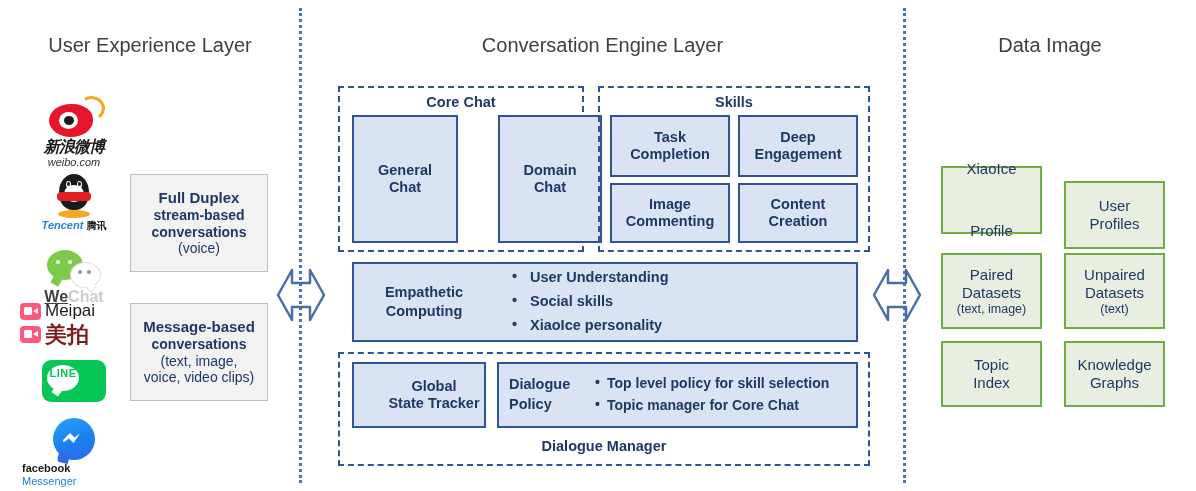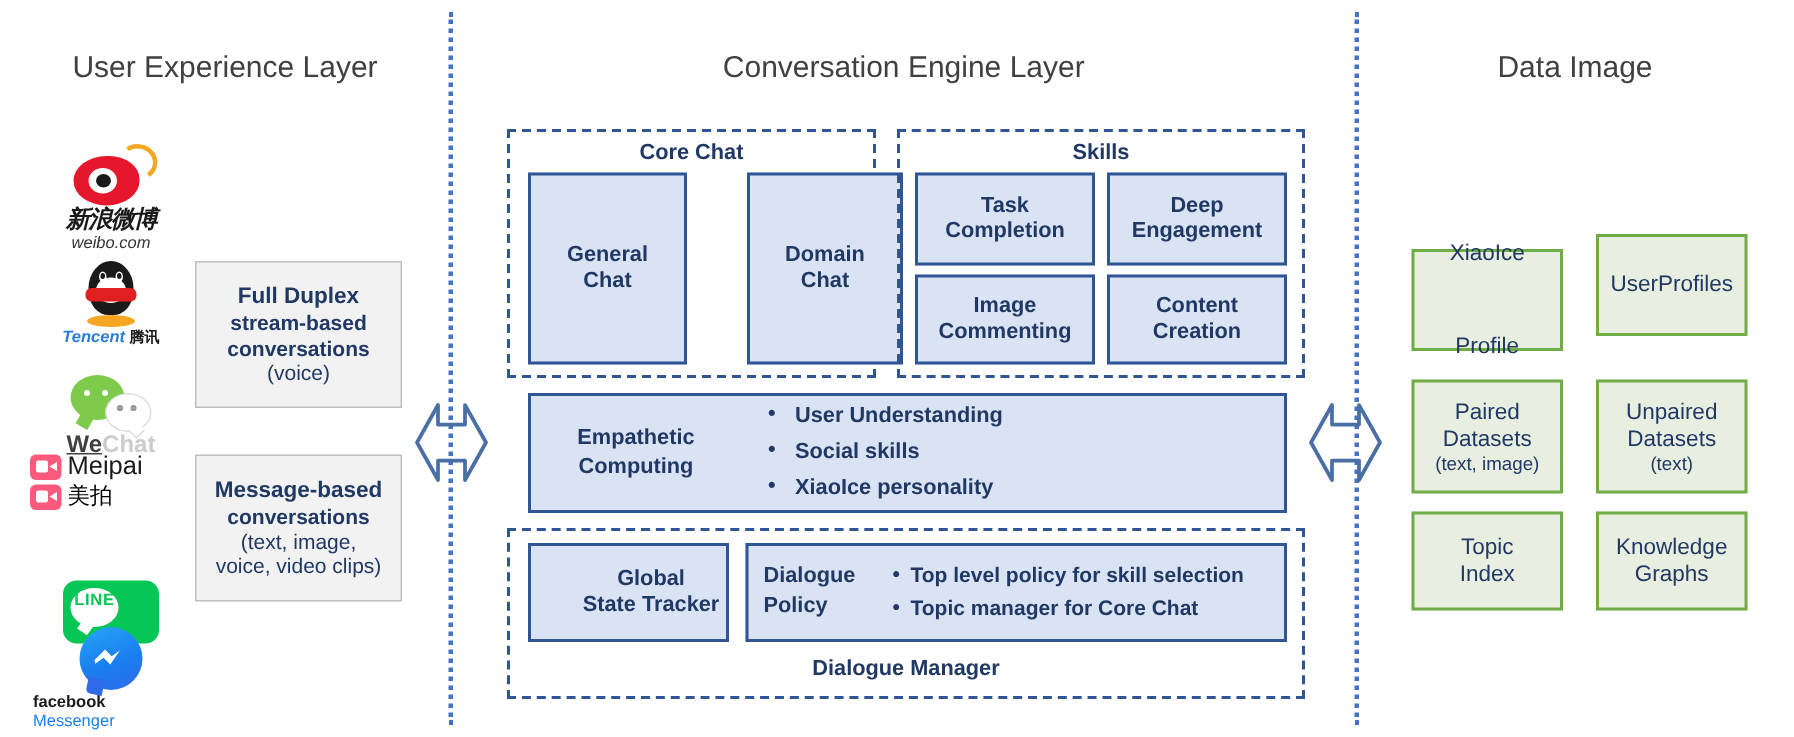--- a/index.html
+++ b/index.html
@@ -245,26 +245,26 @@
     width: 8px; height: 8px; background: #ffffff; border-radius: 1.5px;
   }
   .meipai-icon::before {
     content: ""; position: absolute; right: 3px; top: 5px;
     width: 0; height: 0;
     border-top: 3.5px solid transparent;
     border-bottom: 3.5px solid transparent;
     border-right: 5px solid #ffffff;
   }
   .meipai-en { font-size: 17px; color: #1a1a1a; }
-  .meipai-cn { font-size: 15px; color: #000000; font-weight: 400; }
+  .meipai-cn { font-size: 22px; color: #7f1d1d; font-weight: 700; }
 
   
   .line-mark {
     width: 64px; height: 42px; border-radius: 9px;
-    background: #06c755; position: relative; margin-top: 27px;
+    background: #06c755; position: relative;
   }
   .line-bubble {
     position: absolute; left: 5px; top: 5px;
     width: 32px; height: 26px;
     background: #ffffff; border-radius: 50%;
   }
   .line-bubble::after {
     content: ""; position: absolute; left: 6px; bottom: -4px;
     width: 8px; height: 8px; background: #ffffff; transform: rotate(35deg);
   }
@@ -463,21 +463,21 @@
     <ul class="bullets" style="margin-left:8px; font-size:14px; line-height:1.55;">
       <li style="padding-left:14px;">Top level policy for skill selection</li>
       <li style="padding-left:14px;">Topic manager for Core Chat</li>
     </ul>
   </div>
 
   <div class="box green-box" style="left:941px; top:166px; width:101px; height:68px; flex-direction:column;gap:44px;">
     <span>XiaoIce</span>
     <span>Profile</span>
   </div>
-  <div class="box green-box" style="left:1064px; top:156px; width:101px; height:68px; flex-direction:row;">
+  <div class="box green-box" style="left:1064px; top:181px; width:101px; height:68px; flex-direction:column;">
     <span>User</span>
     <span>Profiles</span>
   </div>
 
   <div class="box green-box" style="left:941px; top:253px; width:101px; height:76px; flex-direction:column;">
     <span>Paired</span>
     <span>Datasets</span>
     <span style="font-size:12.5px;">(text, image)</span>
   </div>
   <div class="box green-box" style="left:1064px; top:253px; width:101px; height:76px; flex-direction:column;">

